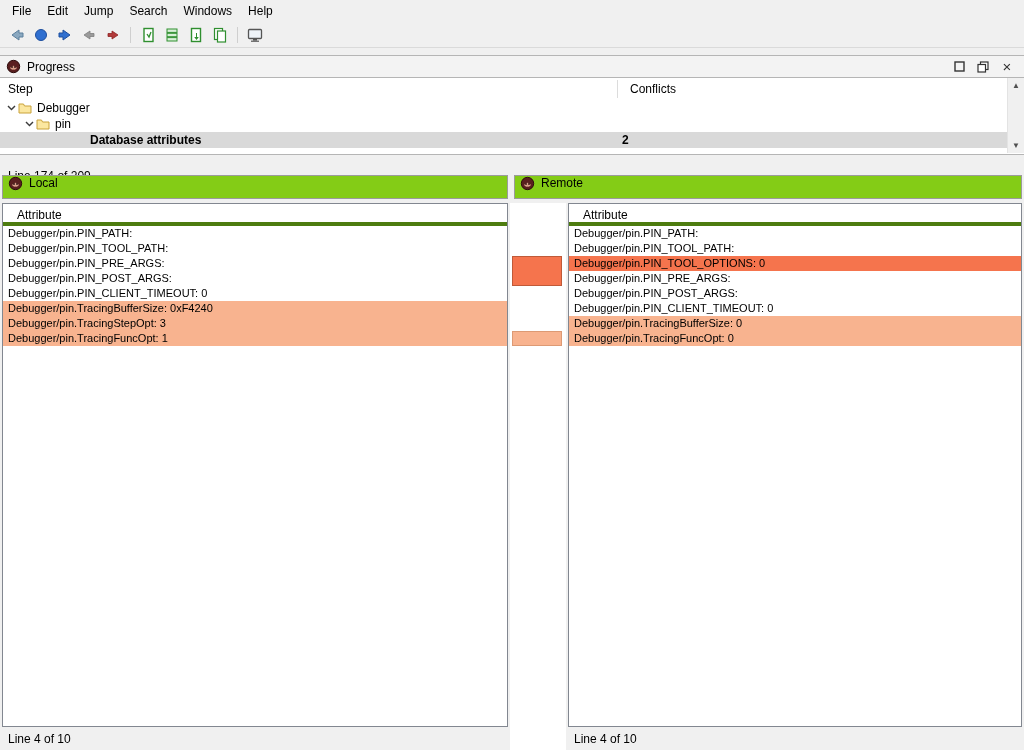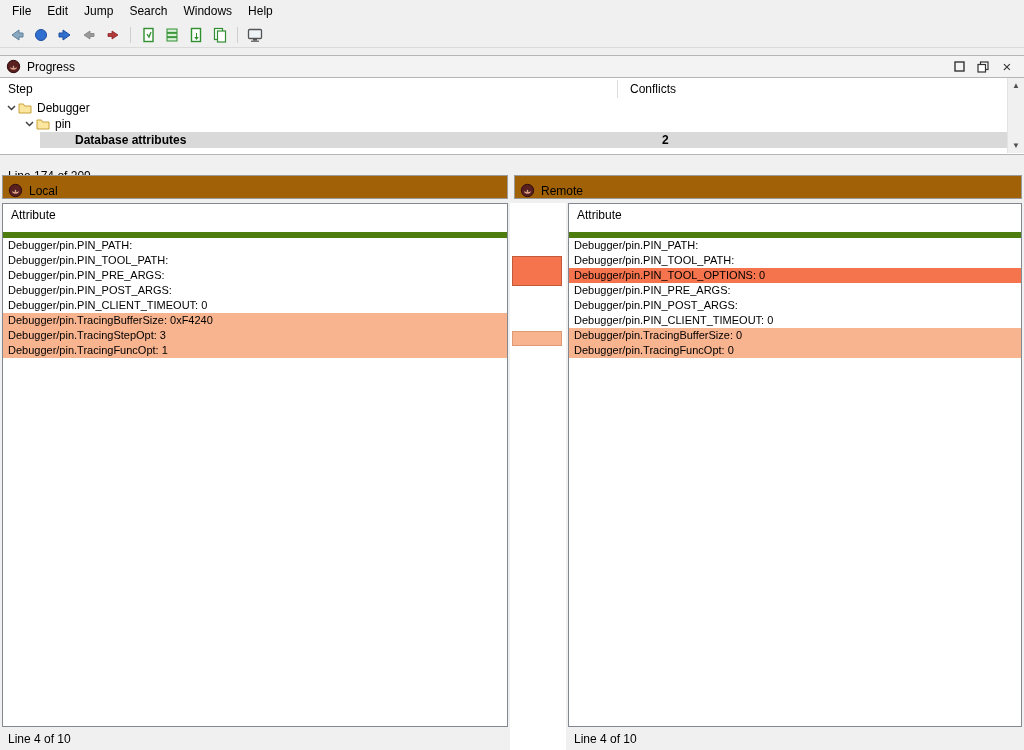--- a/index.html
+++ b/index.html
@@ -36,29 +36,29 @@
   .tree-folder{display:inline-flex;margin-right:5px;}
   .conflict-val{position:absolute;left:622px;}
 
   .tree-scrollbar{position:absolute;top:0;right:0;width:17px;height:75px;background:#f0f0f0;border-left:1px solid #e3e3e3;box-sizing:border-box;}
   .sb-arrow{position:absolute;left:0;width:16px;height:15px;display:flex;align-items:center;justify-content:center;font-size:8px;color:#505050;cursor:default;}
   .sb-up{top:0;}
   .sb-down{bottom:0;}
 
   .status-top{position:absolute;top:166px;left:0;width:1024px;height:19px;display:flex;align-items:center;padding-left:8px;box-sizing:border-box;}
 
-  .panel-titlebar{position:absolute;top:175px;height:24px;box-sizing:border-box;background:#a16207;border:1px solid #9b9b9b;
-    display:flex;align-items:flex-end;gap:6px;padding-left:5px;}
+  .panel-titlebar{position:absolute;top:175px;height:24px;box-sizing:border-box;background:#84cc16;border:1px solid #9b9b9b;
+    display:flex;align-items:flex-start;gap:6px;padding-left:5px;}
   #local-titlebar{left:2px;width:506px;}
   #remote-titlebar{left:514px;width:508px;}
 
   .attr-list{position:absolute;top:203px;height:524px;box-sizing:border-box;background:#fff;border:1px solid #828790;overflow:hidden;}
   #local-list{left:2px;width:506px;}
   #remote-list{left:568px;width:454px;}
-  .list-header{height:34px;line-height:23px;padding-left:8px;border-bottom:6px solid #4d7c0f;box-sizing:border-box;}
+  .list-header{height:22px;line-height:23px;padding-left:14px;border-bottom:4px solid #4d7c0f;box-sizing:border-box;}
   .list-row{height:15px;line-height:15px;padding-left:5px;font-size:11px;white-space:nowrap;cursor:default;}
   .list-row.hl-strong{background:var(--hl-strong);}
   .list-row.hl-light{background:var(--hl-light);}
 
   .gutter{position:absolute;left:510px;top:203px;width:56px;height:547px;background:#ffffff;}
   .gutter-block{position:absolute;left:2px;width:50px;box-sizing:border-box;}
   .gutter-block.strong{background:var(--hl-strong);border:1px solid #c05a38;}
   .gutter-block.light{background:var(--hl-light);border:1px solid #dd9a74;}
 
   .status-bottom{position:absolute;top:727px;height:23px;display:flex;align-items:center;}
@@ -193,21 +193,21 @@
             <polyline points="1,1 4.5,4.6 8,1" fill="none" stroke="#3c3c3c" stroke-width="1.4"></polyline>
           </svg>
         </span>
         <span class="tree-folder">
           <svg width="14" height="12" viewBox="0 0 14 12">
             <path d="M1 2 L5.5 2 L6.5 4 L13 4 L13 11 L1 11 Z" fill="#fbe7a0" stroke="#c9a23a"></path>
           </svg>
         </span>
         <span>pin</span>
       </div>
-      <div class="tree-row selected bold" style="padding-left: 35px; margin-left: 40px;">
+      <div class="tree-row selected bold" style="padding-left: 90px;">
         <span>Database attributes</span>
         <span class="conflict-val">2</span>
       </div>
     </div>
   <div class="tree-scrollbar">
     <span class="sb-arrow sb-up">▲</span>
     <span class="sb-arrow sb-down">▼</span>
   </div>
 </div>
 

